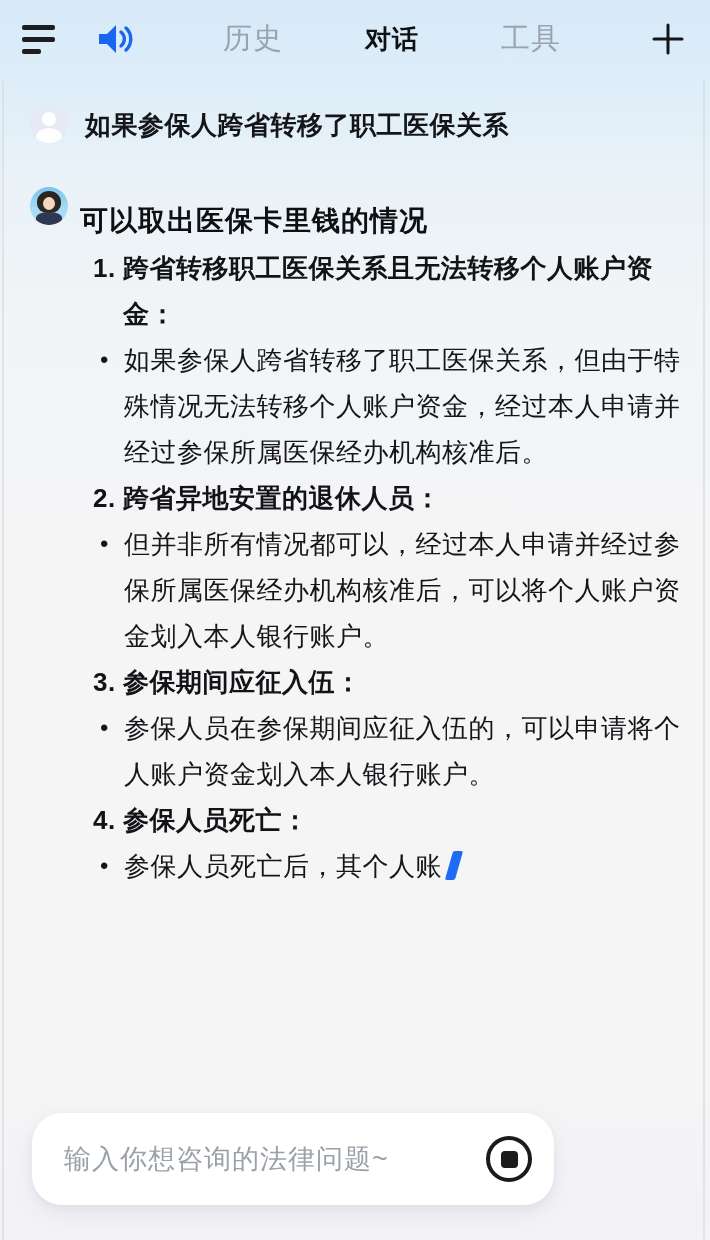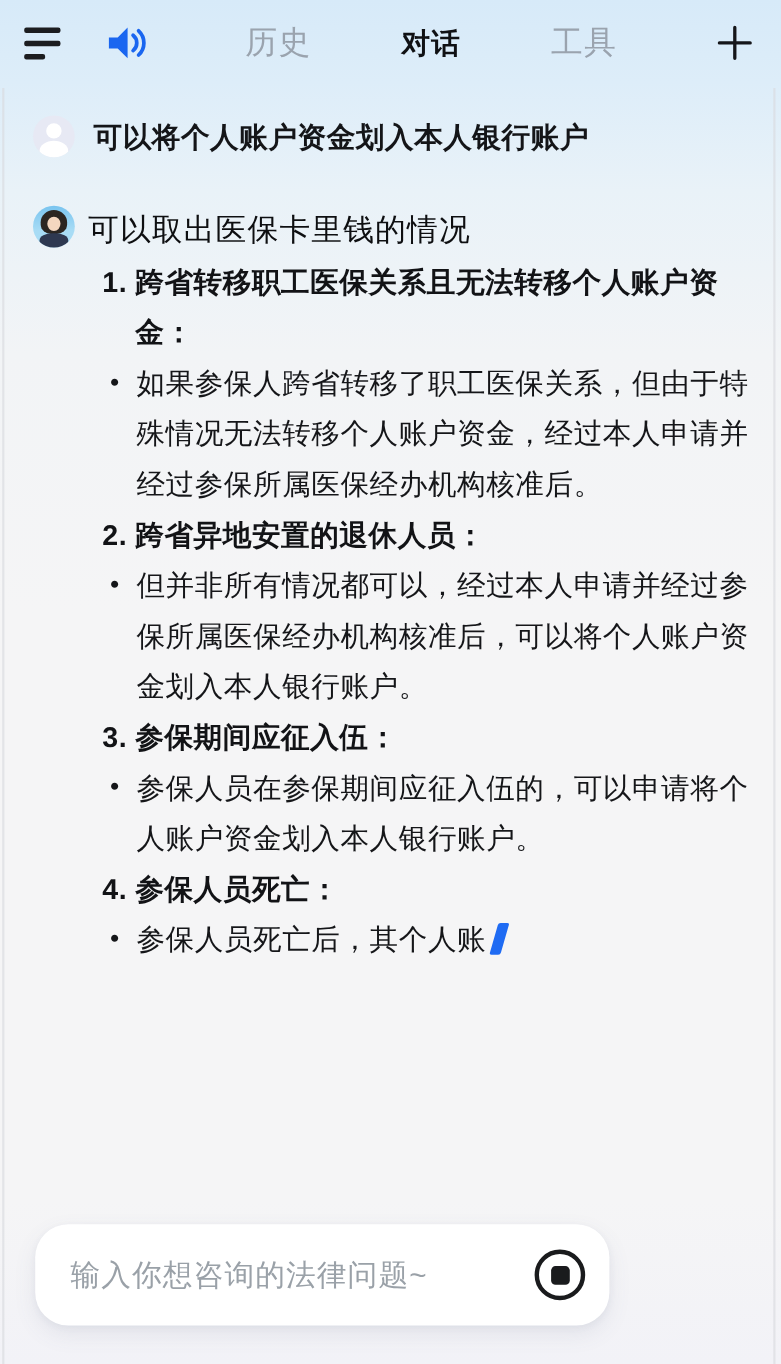--- a/index.html
+++ b/index.html
@@ -46,21 +46,21 @@
   .avatar.ai-a { background:linear-gradient(180deg,#79c4ef 0%,#a8dcf5 60%); }
   .avatar.ai-a .hair { position:absolute; left:7px; top:4px; width:24px; height:22px; border-radius:50% 50% 42% 42%; background:#2b2622; }
   .avatar.ai-a .face { position:absolute; left:13px; top:10px; width:12px; height:13px; border-radius:50%; background:#f4d7c0; }
   .avatar.ai-a .suit { position:absolute; left:6px; top:25px; width:26px; height:14px; border-radius:45% 45% 0 0; background:#2e3850; }
 
   .user-row { margin-bottom:44px; }
   .user-text { margin-left:17px; padding-top:3px; font-size:26px; font-weight:bold; color:#141518; line-height:34px; letter-spacing:.5px; }
 
   .ai-content { margin-left:12px; padding-top:0; width:605px; }
   .intro { font-size:26px; line-height:50px; color:#151619; letter-spacing:.5px; }
-  .heading { font-size:28px; font-weight:normal; color:#0e0f11; line-height:44px; margin-top:0; letter-spacing:1px; }
+  .heading { font-size:28px; font-weight:bold; color:#0e0f11; line-height:44px; margin-top:12px; letter-spacing:1px; }
 
   .olist { margin-top:2px; }
   .oitem { display:flex; line-height:46px; font-size:26px; font-weight:bold; color:#121316; letter-spacing:.5px; }
   .oitem .num { flex:0 0 30px; margin-left:13px; }
   .oitem .ititle { flex:1; }
   .bullet { display:flex; line-height:46px; font-size:26px; color:#151619; letter-spacing:.5px; }
   .bullet .dot { flex:0 0 24px; margin-left:20px; font-size:24px; }
   .bullet .btext { flex:1; }
 
   .cursor-bar {
@@ -115,21 +115,21 @@
     </div>
   </header>
 
   <main class="chat">
 
     <div class="row user-row">
       <div class="avatar user-a">
         <div class="head"></div>
           <div class="body"></div>
       </div>
-      <div class="user-text">可以将个人账户资金划入本人银行账户</div>
+      <div class="user-text">如果参保人跨省转移了职工医保关系</div>
     </div>
 
     <div class="row ai-row">
       <div class="avatar ai-a">
         <div class="hair"></div>
           <div class="face"></div>
           <div class="suit"></div>
       </div>
       <div class="ai-content">
         <h3 class="heading">可以取出医保卡里钱的情况</h3>

